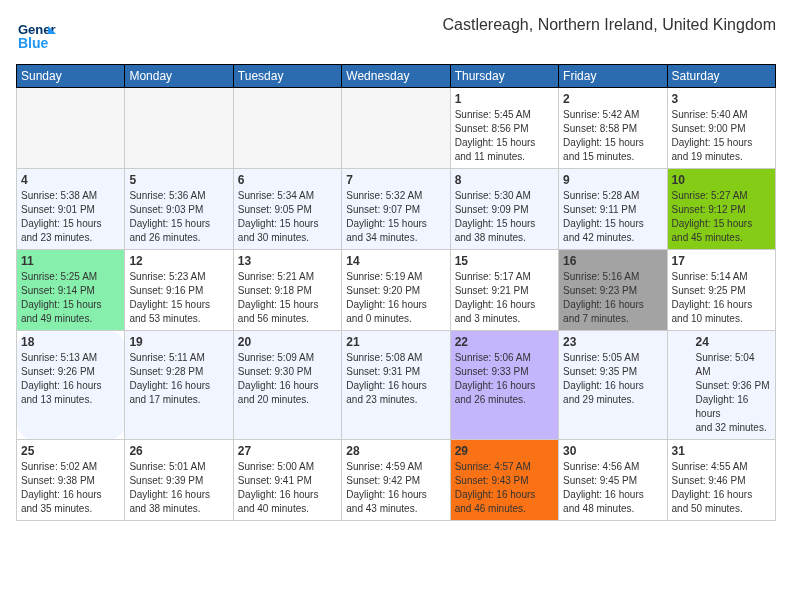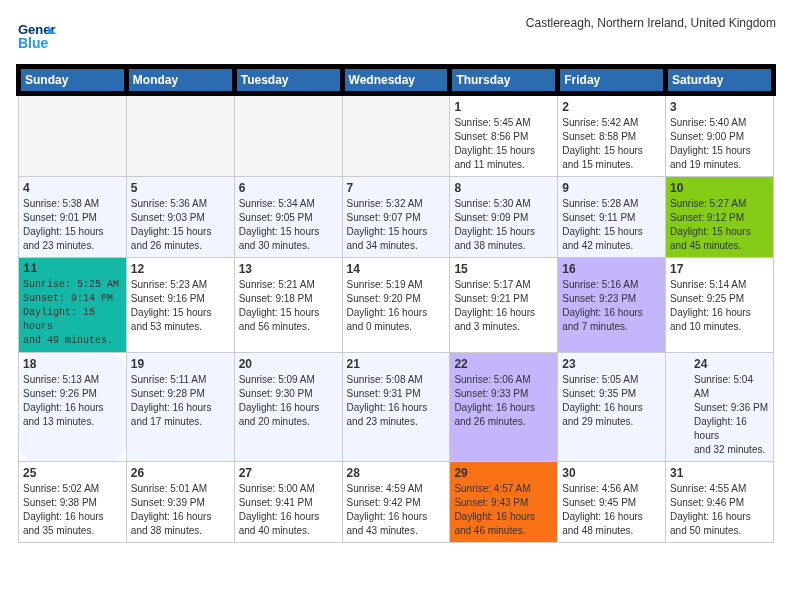--- a/index.html
+++ b/index.html
@@ -9,37 +9,37 @@
       width: 792px;
       min-height: 612px;
       padding: 16px;
     }
     .calendar-title {
       font-size: 36px;
       font-weight: bold;
       color: #003366;
     }
     .calendar-subtitle {
-      font-size: 12px;
+      font-size: 16px;
       color: #333;
       margin-bottom: 8px;
     }
     .calendar-table {
       width: 100%;
       border-collapse: collapse;
       font-size: 11px;
     }
     .calendar-table th {
       background-color: #2B6CB0;
       color: white;
       padding: 4px 4px;
       text-align: left;
       font-size: 12px;
-      font-weight: bold;
-      border: 5px solid #000000;
+      font-weight: normal;
+      border: 1px solid #000000;
     }
     .calendar-table td {
       border: 1px solid #ccc;
       padding: 4px;
       vertical-align: top;
       height: 80px;
       width: calc(100% / 7);
     }
     .day-number {
       font-weight: bold;
@@ -130,41 +130,41 @@
         <td style="background-color: rgb(240, 245, 255);">
           <span class="day-number">9</span>
           <div class="day-info">Sunrise: 5:28 AM<br>Sunset: 9:11 PM<br>Daylight: 15 hours<br>and 42 minutes.</div>
         </td>
         <td style="background-color: #84cc16;">
           <span class="day-number">10</span>
           <div class="day-info">Sunrise: 5:27 AM<br>Sunset: 9:12 PM<br>Daylight: 15 hours<br>and 45 minutes.</div>
         </td>
       </tr>
       <tr>
-        <td style="background-color: #14b8a6; font-family: Liberation Mono, monospace;">
+        <td style="background-color: #86efac;">
           <span class="day-number">11</span>
           <div class="day-info">Sunrise: 5:25 AM<br>Sunset: 9:14 PM<br>Daylight: 15 hours<br>and 49 minutes.</div>
         </td>
         <td style="background-color: rgb(255, 255, 255);">
           <span class="day-number">12</span>
           <div class="day-info">Sunrise: 5:23 AM<br>Sunset: 9:16 PM<br>Daylight: 15 hours<br>and 53 minutes.</div>
         </td>
         <td style="background-color: rgb(255, 255, 255);">
           <span class="day-number">13</span>
           <div class="day-info">Sunrise: 5:21 AM<br>Sunset: 9:18 PM<br>Daylight: 15 hours<br>and 56 minutes.</div>
         </td>
         <td style="background-color: rgb(255, 255, 255);">
           <span class="day-number">14</span>
           <div class="day-info">Sunrise: 5:19 AM<br>Sunset: 9:20 PM<br>Daylight: 16 hours<br>and 0 minutes.</div>
         </td>
         <td style="background-color: rgb(255, 255, 255);">
           <span class="day-number">15</span>
           <div class="day-info">Sunrise: 5:17 AM<br>Sunset: 9:21 PM<br>Daylight: 16 hours<br>and 3 minutes.</div>
         </td>
-        <td style="background-color: #c4b5fd;">
+        <td style="background-color: #a3a3a3;">
           <span class="day-number">16</span>
           <div class="day-info">Sunrise: 5:16 AM<br>Sunset: 9:23 PM<br>Daylight: 16 hours<br>and 7 minutes.</div>
         </td>
         <td style="background-color: rgb(255, 255, 255);">
           <span class="day-number">17</span>
           <div class="day-info">Sunrise: 5:14 AM<br>Sunset: 9:25 PM<br>Daylight: 16 hours<br>and 10 minutes.</div>
         </td>
       </tr>
       <tr>
         <td style="background-color: rgb(240, 245, 255); border-radius: 17px;">

